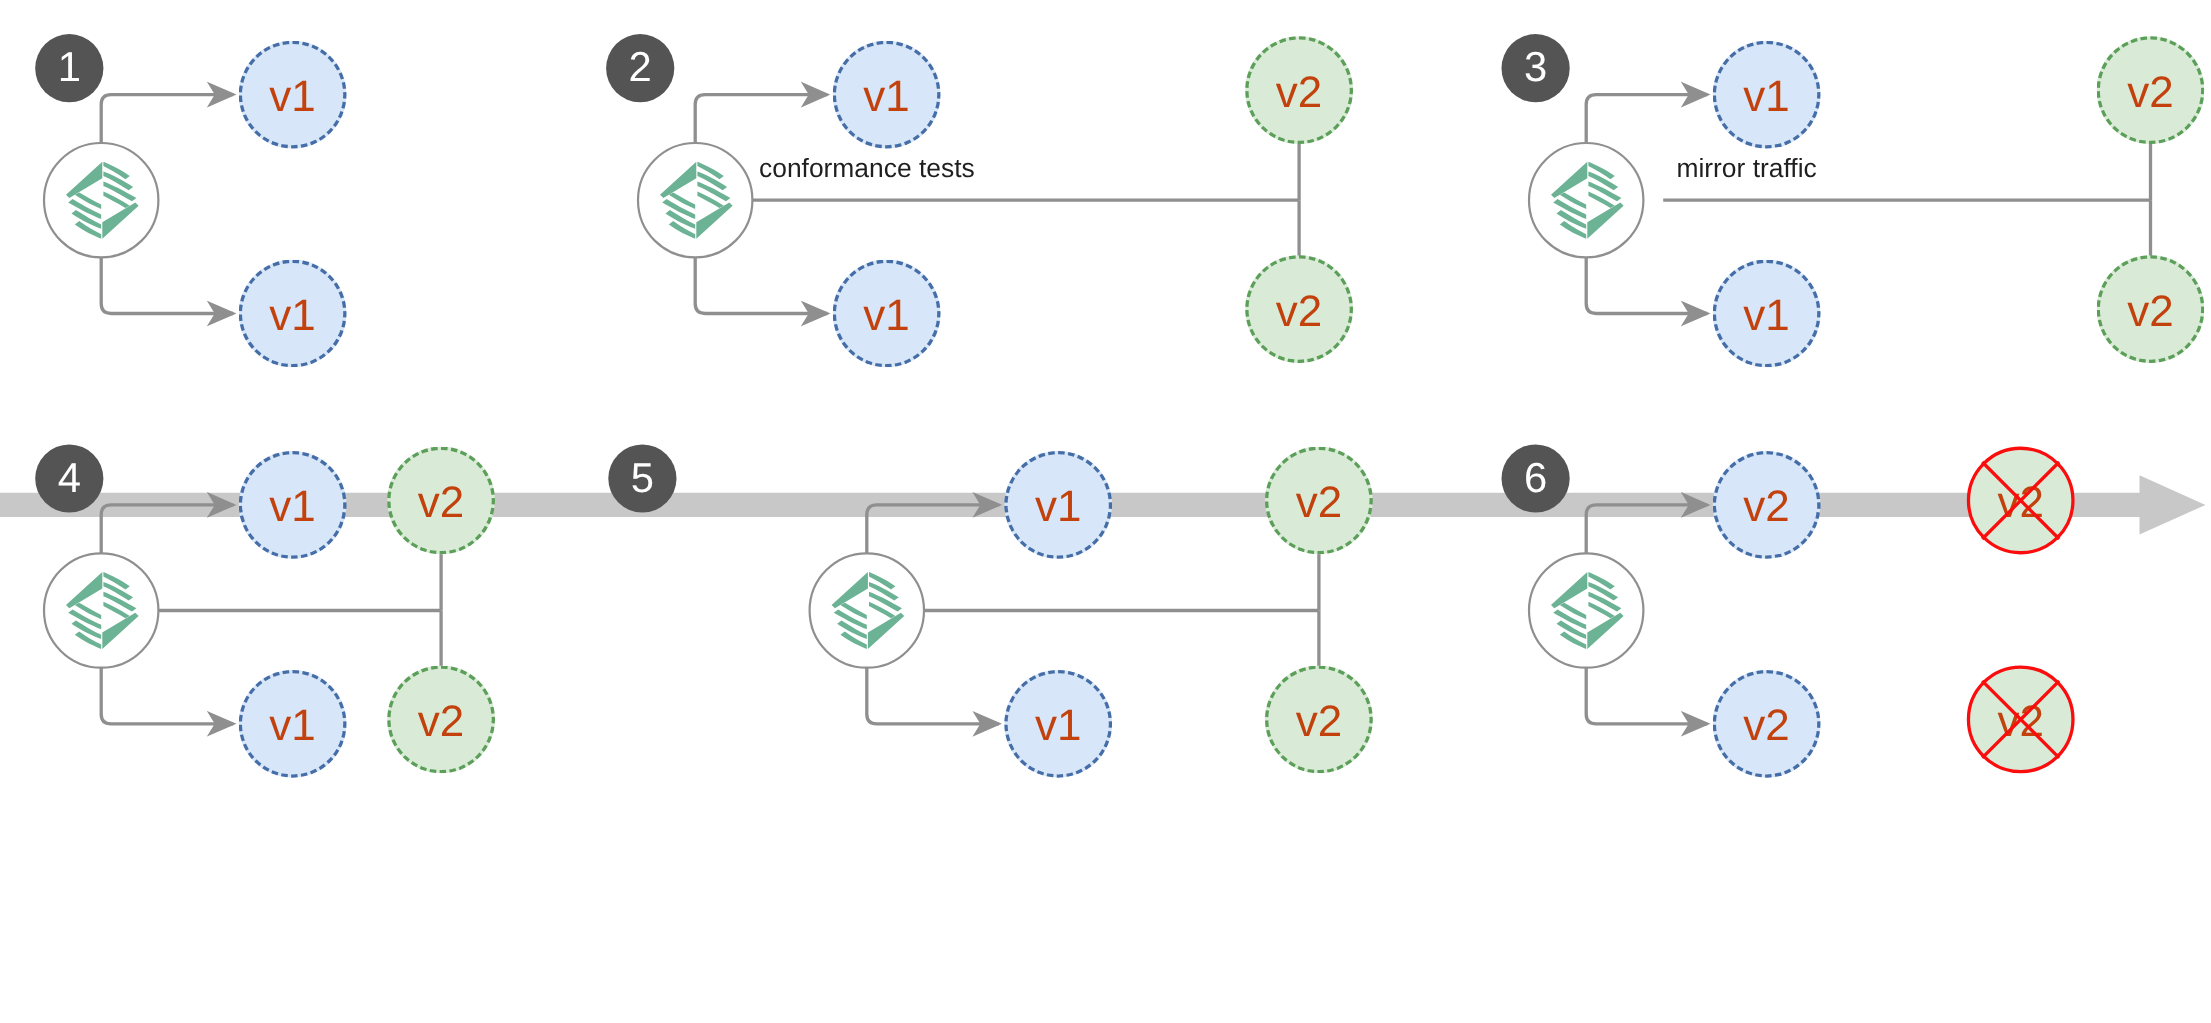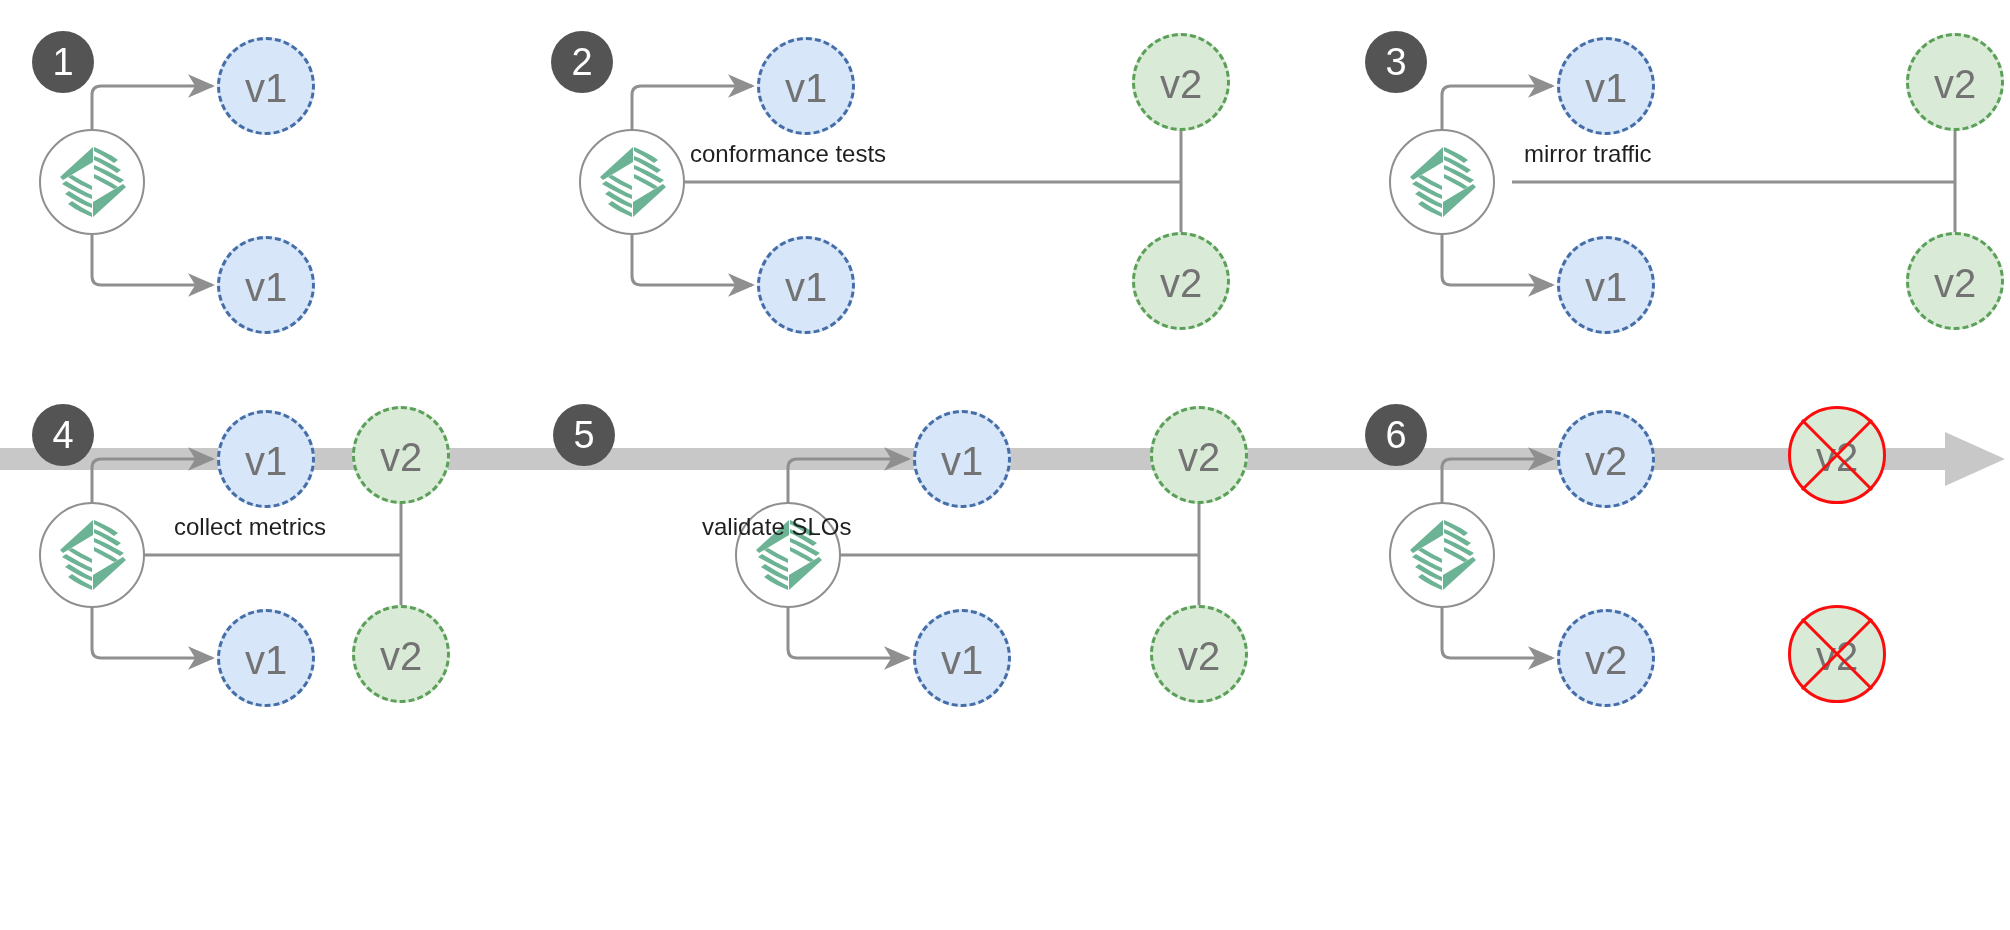--- a/index.html
+++ b/index.html
@@ -53,21 +53,21 @@
 
   
   .node {
     position: absolute;
     width: 98px;
     height: 98px;
     border-radius: 50%;
     text-align: center;
     line-height: 96px;
     font-size: 40px;
-    color: #737373;
+    color: #c2410c;
     box-sizing: border-box;
     pointer-events: auto;
   }
   .node.v1 {
     background: #d7e6f8;
     border: 3px dashed #456ea8;
   }
   .node.v2 {
     background: #d9ebd7;
     border: 3px dashed #5b9f59;
@@ -298,21 +298,20 @@
     <div class="node v1" style="left:217px; top:609px;">
       <span>v1</span>
     </div>
     <div class="node v2" style="left:352px; top:406px;">
       <span>v2</span>
     </div>
     <div class="node v2" style="left:352px; top:605px;">
       <span>v2</span>
     </div>
 
-    <div class="edge-label" style="left:174px; top:513px;">collect metrics</div>
 
     <div class="step-badge" style="left:553px; top:404px;">5</div>
 
     <div class="hub" style="left:735px; top:502px;">
       <svg viewBox="0 0 78 82">
         <g fill="#6cb294">
           <path d="M39,6 L6,36 L9,39 L39,21 L39,43 Z"></path>
           <path d="M40,6 C47,9 56,13 64,19 L60,22 C53,17 46,13 40,10 Z"></path>
           <path d="M40,15 C48,18 58,23 67,29 L63,32 C55,27 47,22 40,19 Z"></path>
           <path d="M40,24 C48,27 58,32 70,39 L66,42 C56,36 47,31 40,28 Z"></path>
@@ -332,21 +331,20 @@
     <div class="node v1" style="left:913px; top:609px;">
       <span>v1</span>
     </div>
     <div class="node v2" style="left:1150px; top:406px;">
       <span>v2</span>
     </div>
     <div class="node v2" style="left:1150px; top:605px;">
       <span>v2</span>
     </div>
 
-    <div class="edge-label" style="left:702px; top:513px;">validate SLOs</div>
 
     <div class="step-badge" style="left:1365px; top:404px;">6</div>
 
     <div class="hub" style="left:1389px; top:502px;">
       <svg viewBox="0 0 78 82">
         <g fill="#6cb294">
           <path d="M39,6 L6,36 L9,39 L39,21 L39,43 Z"></path>
           <path d="M40,6 C47,9 56,13 64,19 L60,22 C53,17 46,13 40,10 Z"></path>
           <path d="M40,15 C48,18 58,23 67,29 L63,32 C55,27 47,22 40,19 Z"></path>
           <path d="M40,24 C48,27 58,32 70,39 L66,42 C56,36 47,31 40,28 Z"></path>

